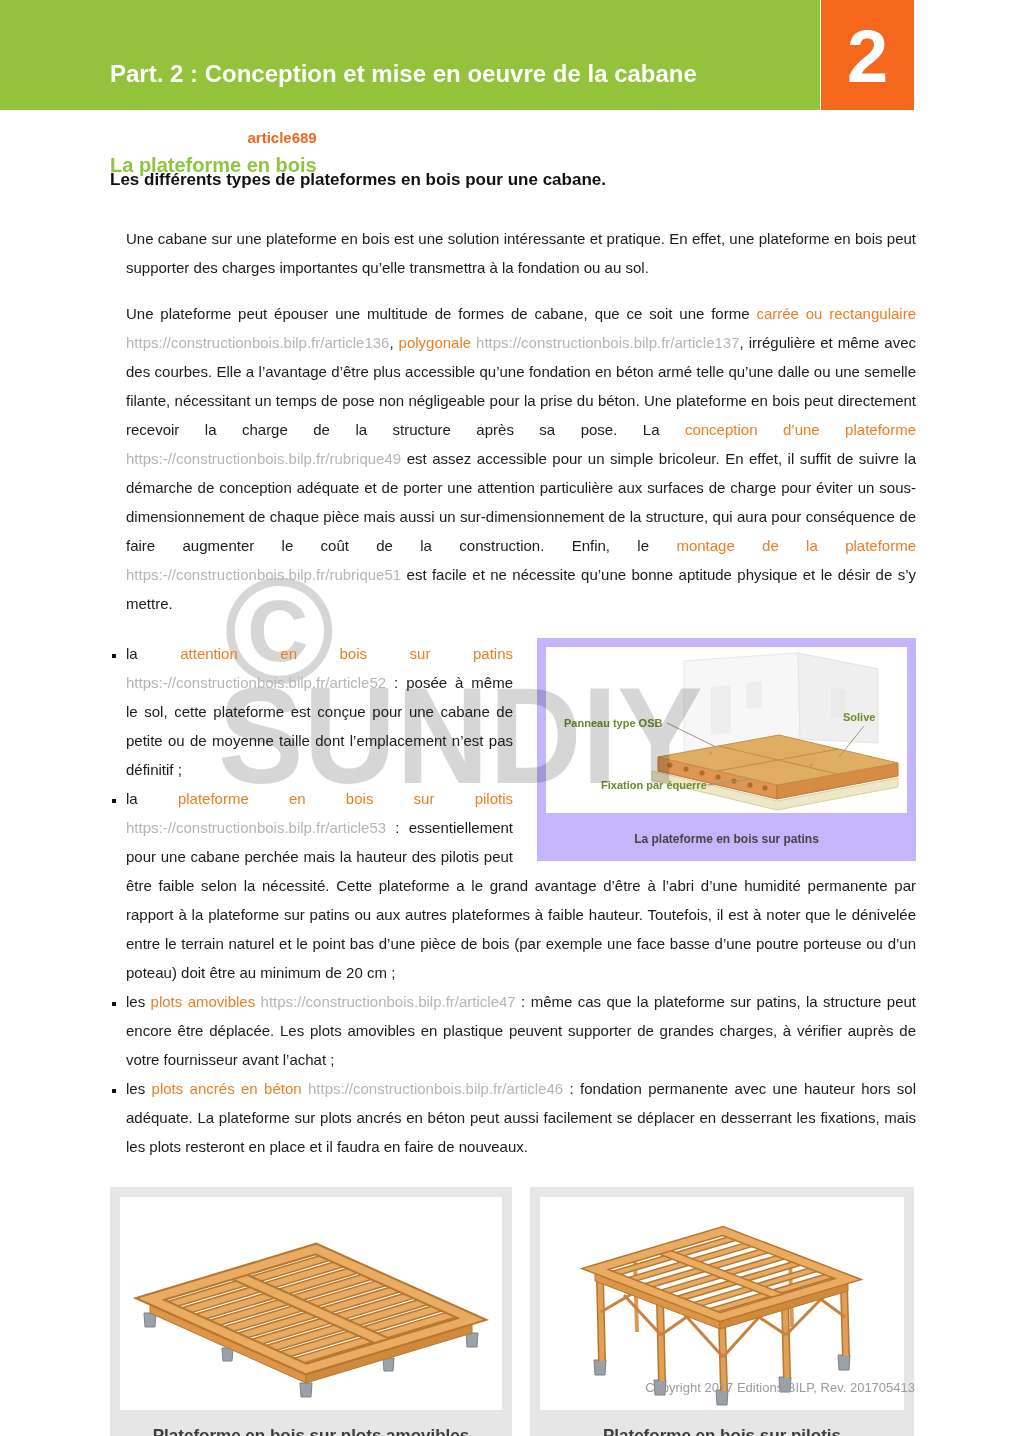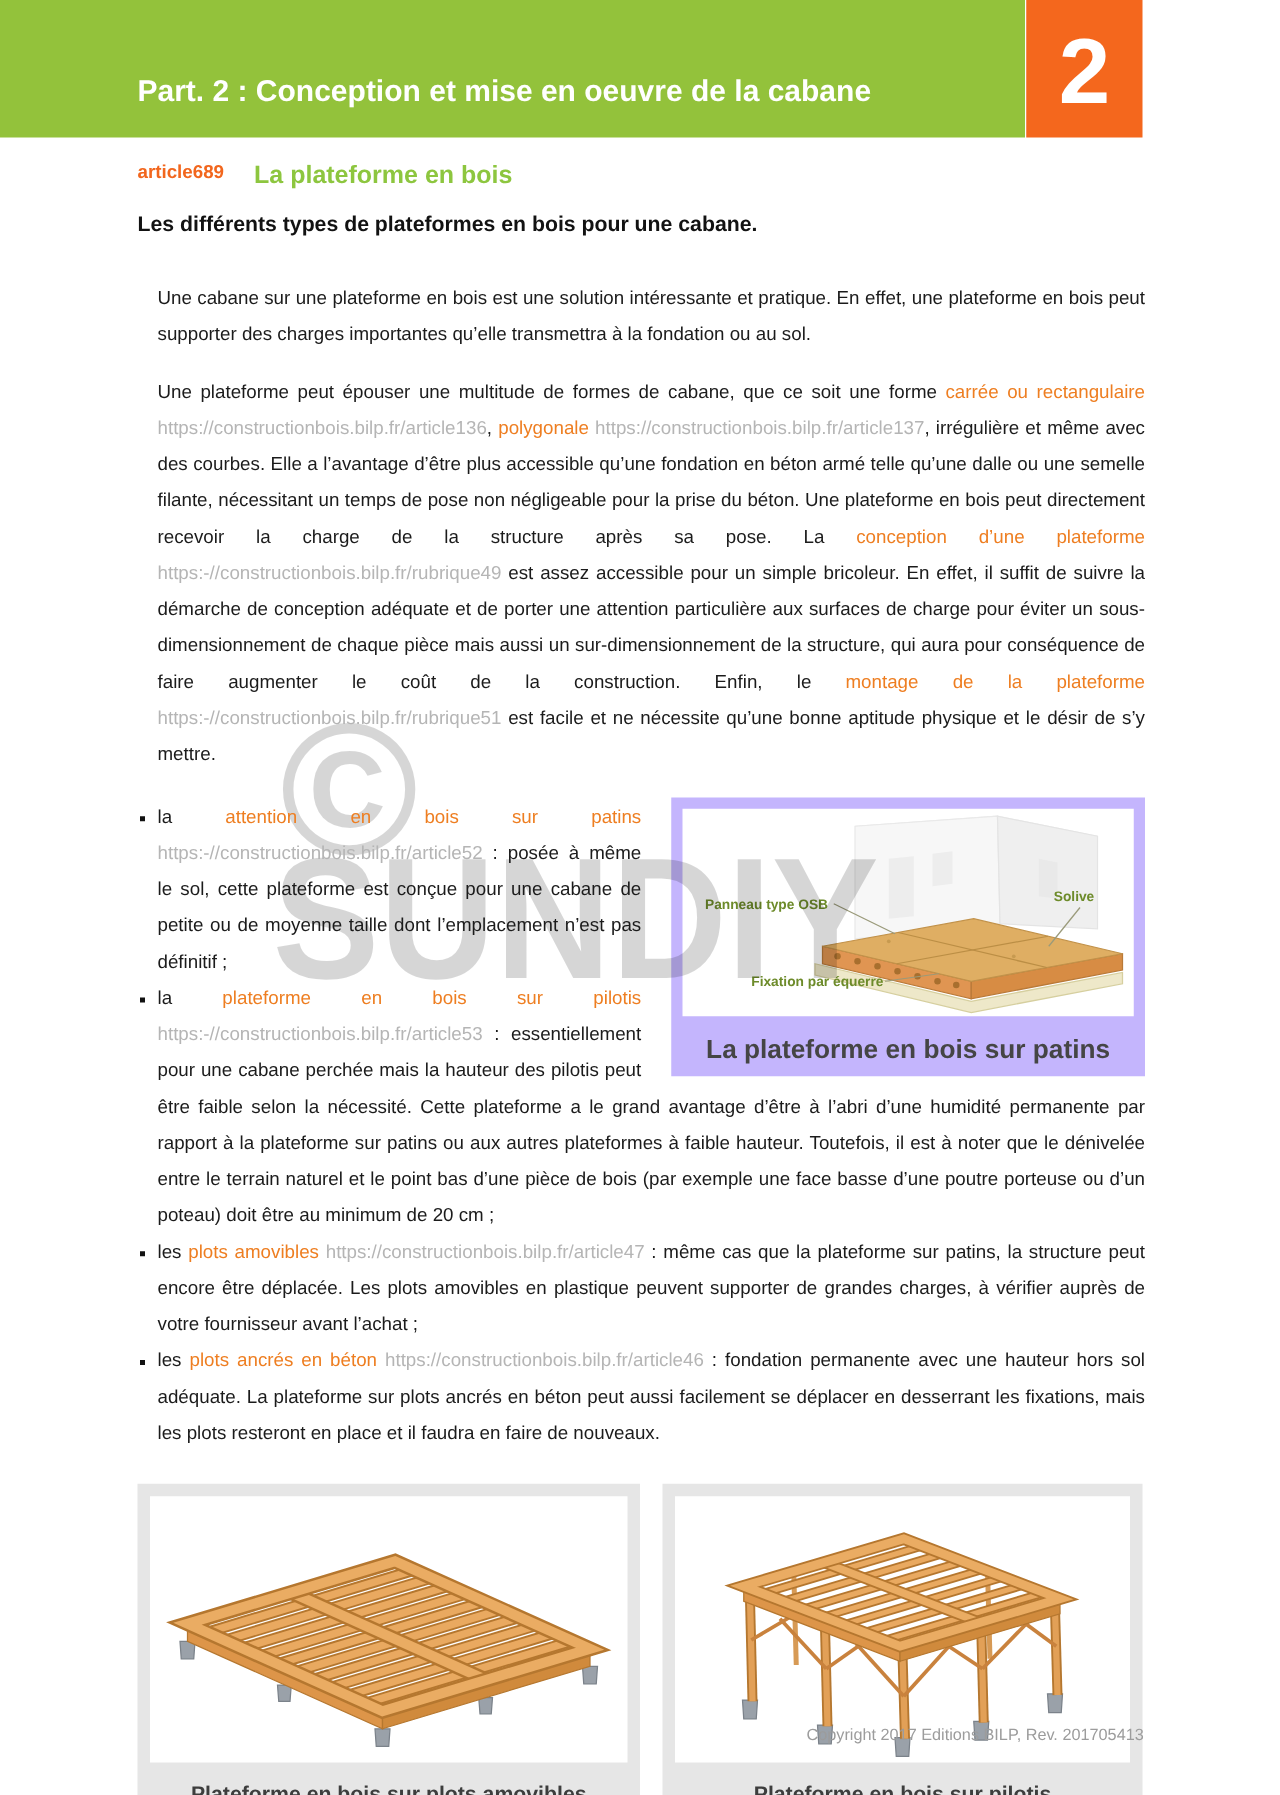--- a/index.html
+++ b/index.html
@@ -7,37 +7,37 @@
     position:relative; width:1024px; height:1436px; overflow:hidden; background:#fff;
     font-family:"Liberation Sans","DejaVu Sans",sans-serif; color:#1b1b1b;
   }
   
   .header-bar { position:absolute; left:0; top:0; width:820px; height:110px; background:var(--green,#93c23b); }
   .header-title { position:absolute; left:110px; top:60px; color:#fff; font-size:24px; font-weight:bold; letter-spacing:0px; z-index:3; }
   .chapter-box { position:absolute; left:821px; top:0; width:93px; height:110px; background:var(--orange,#f4671d);
     display:flex; align-items:center; justify-content:center; }
   .chapter-num { color:#fff; font-size:74px; font-weight:bold; line-height:110px; margin-top:4px; }
   
-  .article-heading { position:absolute; left:110px; top:129px; display:flex; align-items:flex-start; gap:24px; z-index:3; }
+  .article-heading { position:absolute; left:110px; top:129px; display:flex; align-items:flex-end; gap:8px; z-index:3;flex-direction:column; }
   .article-id { color:var(--orange-accent,#f2661d); font-size:15px; font-weight:bold; }
   .article-title { color:var(--green-title,#8dc63f); font-size:20px; font-weight:bold; }
   .subtitle { position:absolute; left:110px; top:170px; font-size:17px; font-weight:bold; color:#121212; z-index:3; }
   
   .content { position:absolute; left:110px; top:224px; width:806px; font-size:15px; line-height:29px; text-align:justify; }
   .content p { margin:0 0 17px 16px; position:relative; z-index:3; }
   .run-gray { color:var(--link-gray,#b5b5b5); overflow-wrap:anywhere; }
   .run-orange { color:var(--link-orange,#ee7e21); }
   .bullets { margin:21px 0 0 0; padding:0 0 0 16px; list-style:square; position:relative; z-index:3; }
   .bullets li { margin:0; }
   .bullets li::marker { font-size:12px; color:#111; }
   
   .fig-patins { float:right; width:379px; height:223px; margin:3px 0 10px 24px; background:#c4b5fd; position:relative; z-index:1; }
   .fig-patins .figimg { margin:9px 9px 0 9px; width:361px; height:166px; background:#fff; }
   .figcaption { height:52px; display:flex; align-items:center; justify-content:center;
-    font-weight:bold; color:#454545; font-size:21px; position:relative; z-index:3; }
+    font-weight:bold; color:#454545; font-size:12px; position:relative; z-index:3; }
   
   .figures-row { display:flex; gap:18px; margin-top:26px; position:relative; z-index:1; }
   .figbox { background:#e6e6e6; height:273px; }
   .figbox .figimg { margin:10px 10px 0 10px; background:#fff; }
   .figbox .figcaption { height:50px; font-size:17px; color:#3d3d3d; }
   .fb-left { width:402px; } .fb-left .figimg { width:382px; height:213px; }
   .fb-right { width:384px; } .fb-right .figimg { width:364px; height:213px; }
   
   .wm { position:absolute; z-index:2; pointer-events:none; color:rgba(0,0,0,0.16); font-weight:bold; line-height:1; }
   .wm-symbol { left:224px; top:556px; font-size:150px; }

